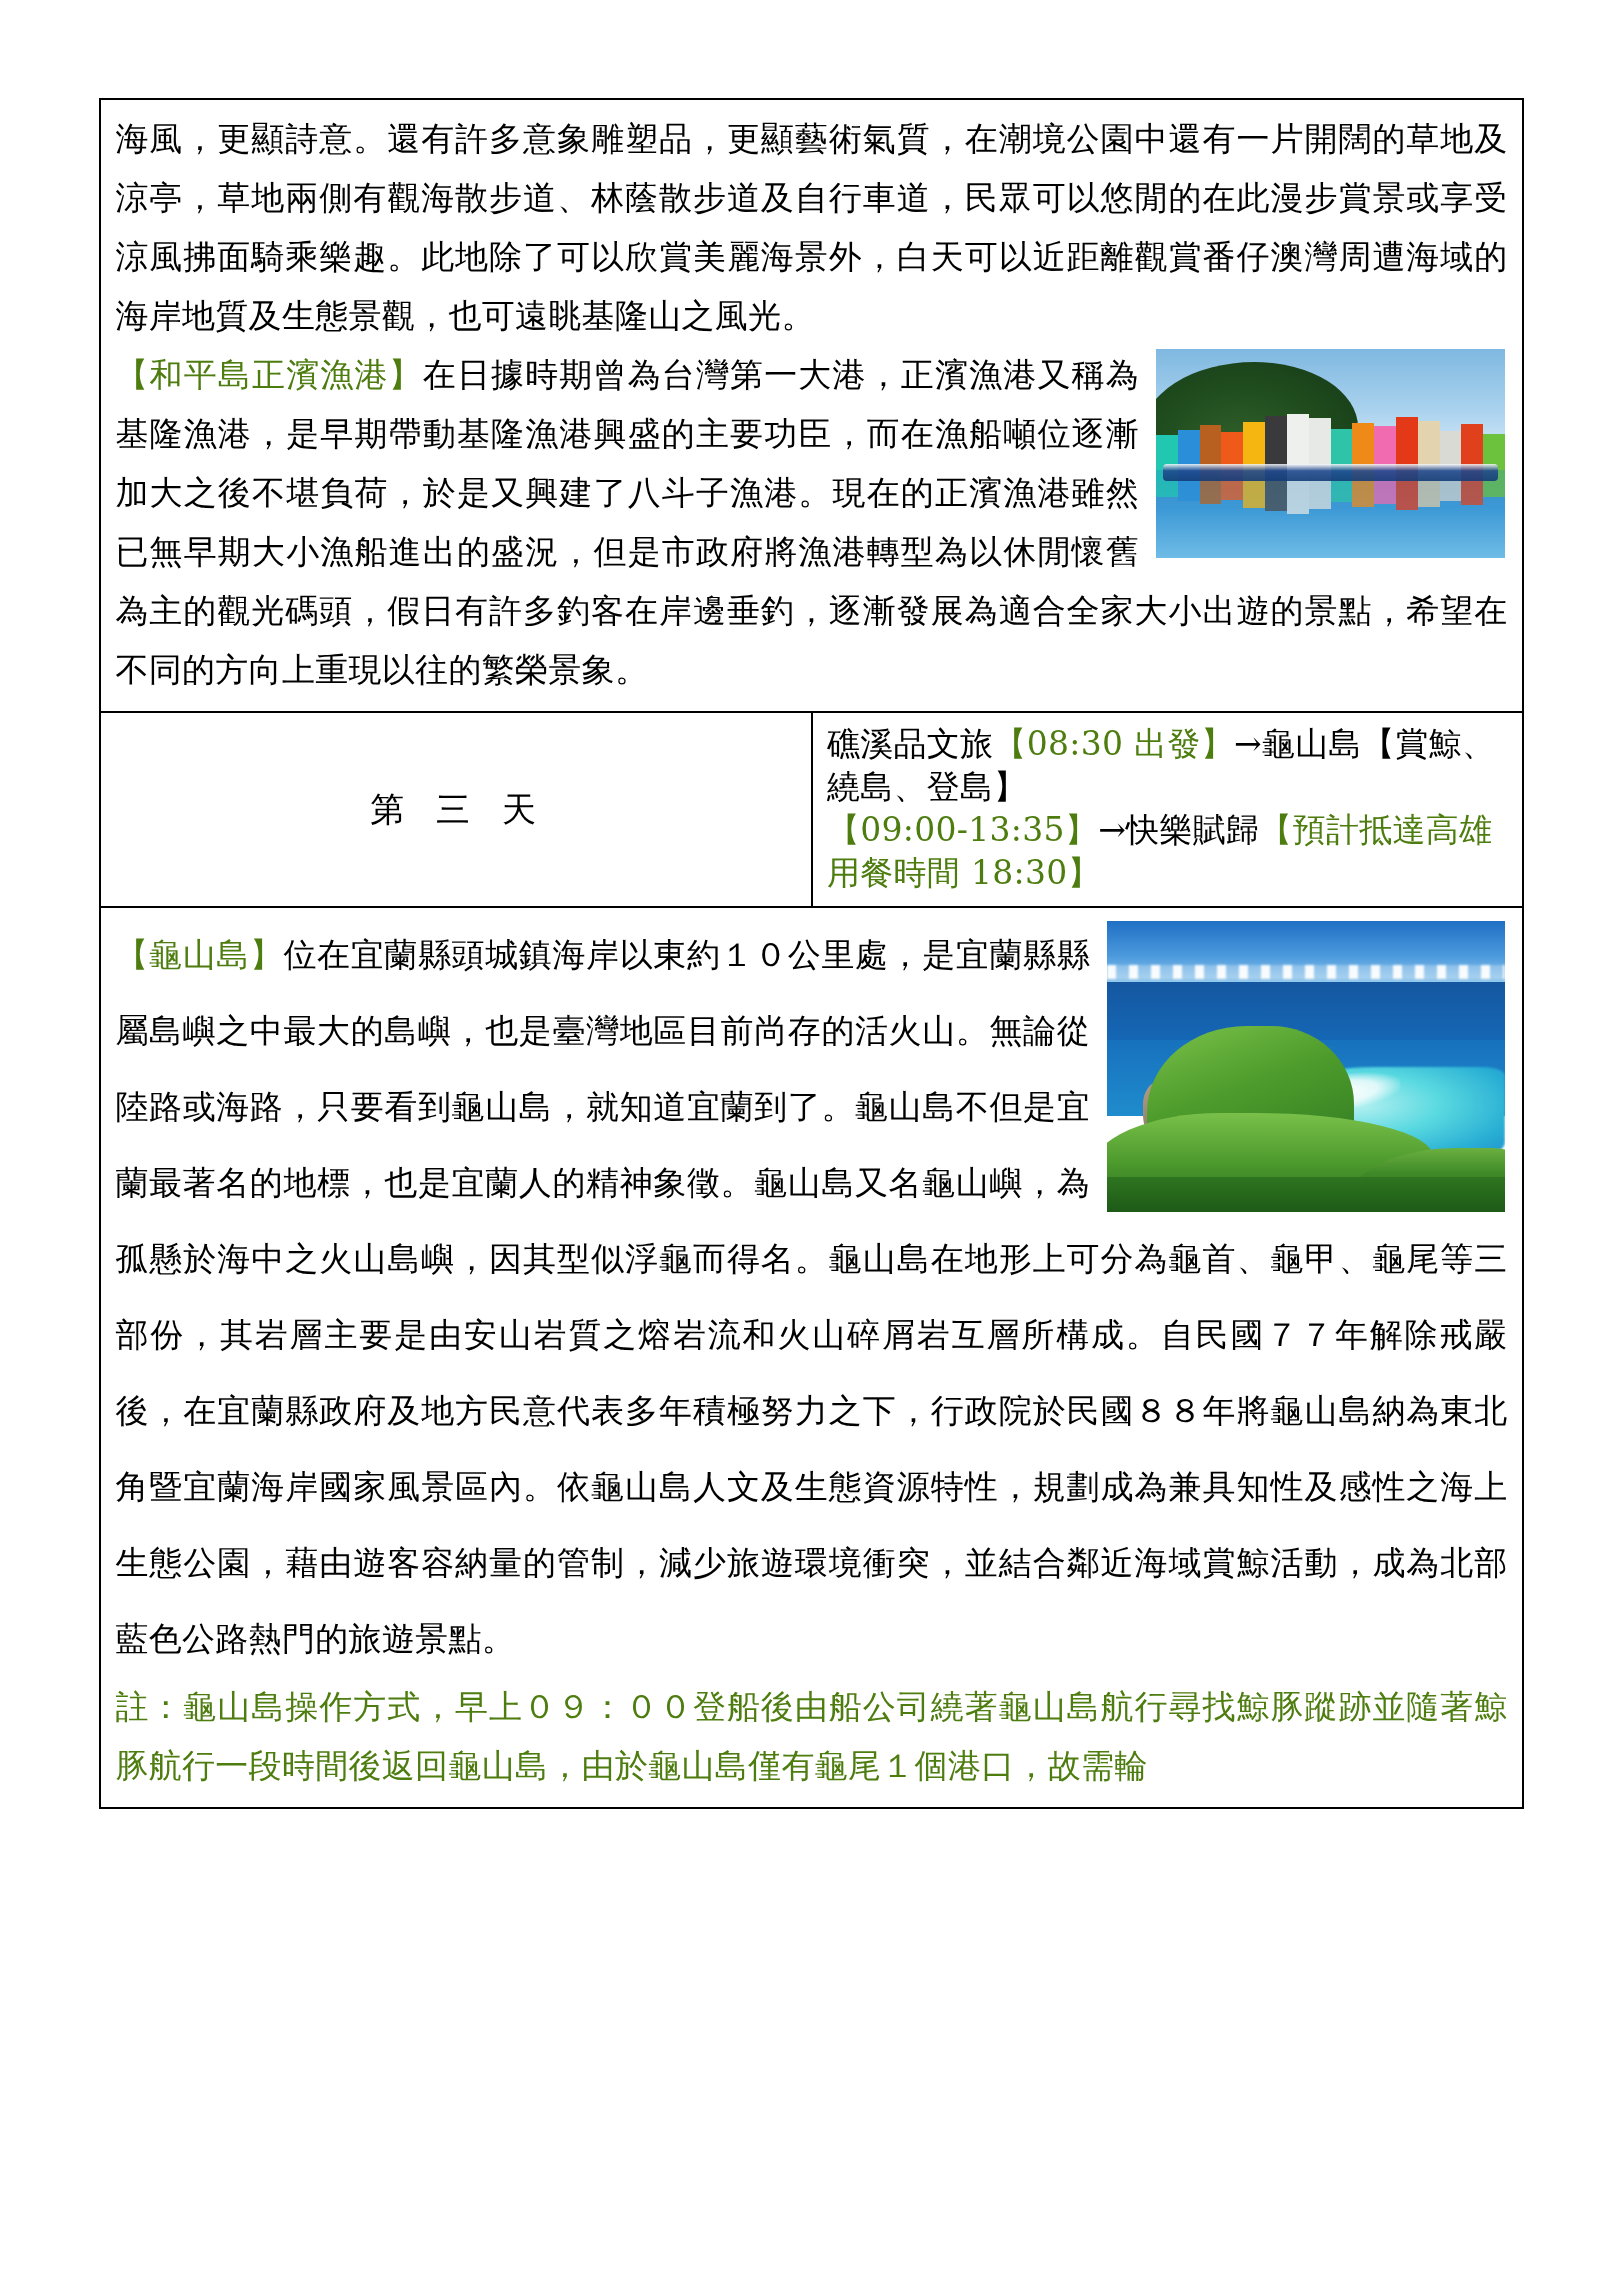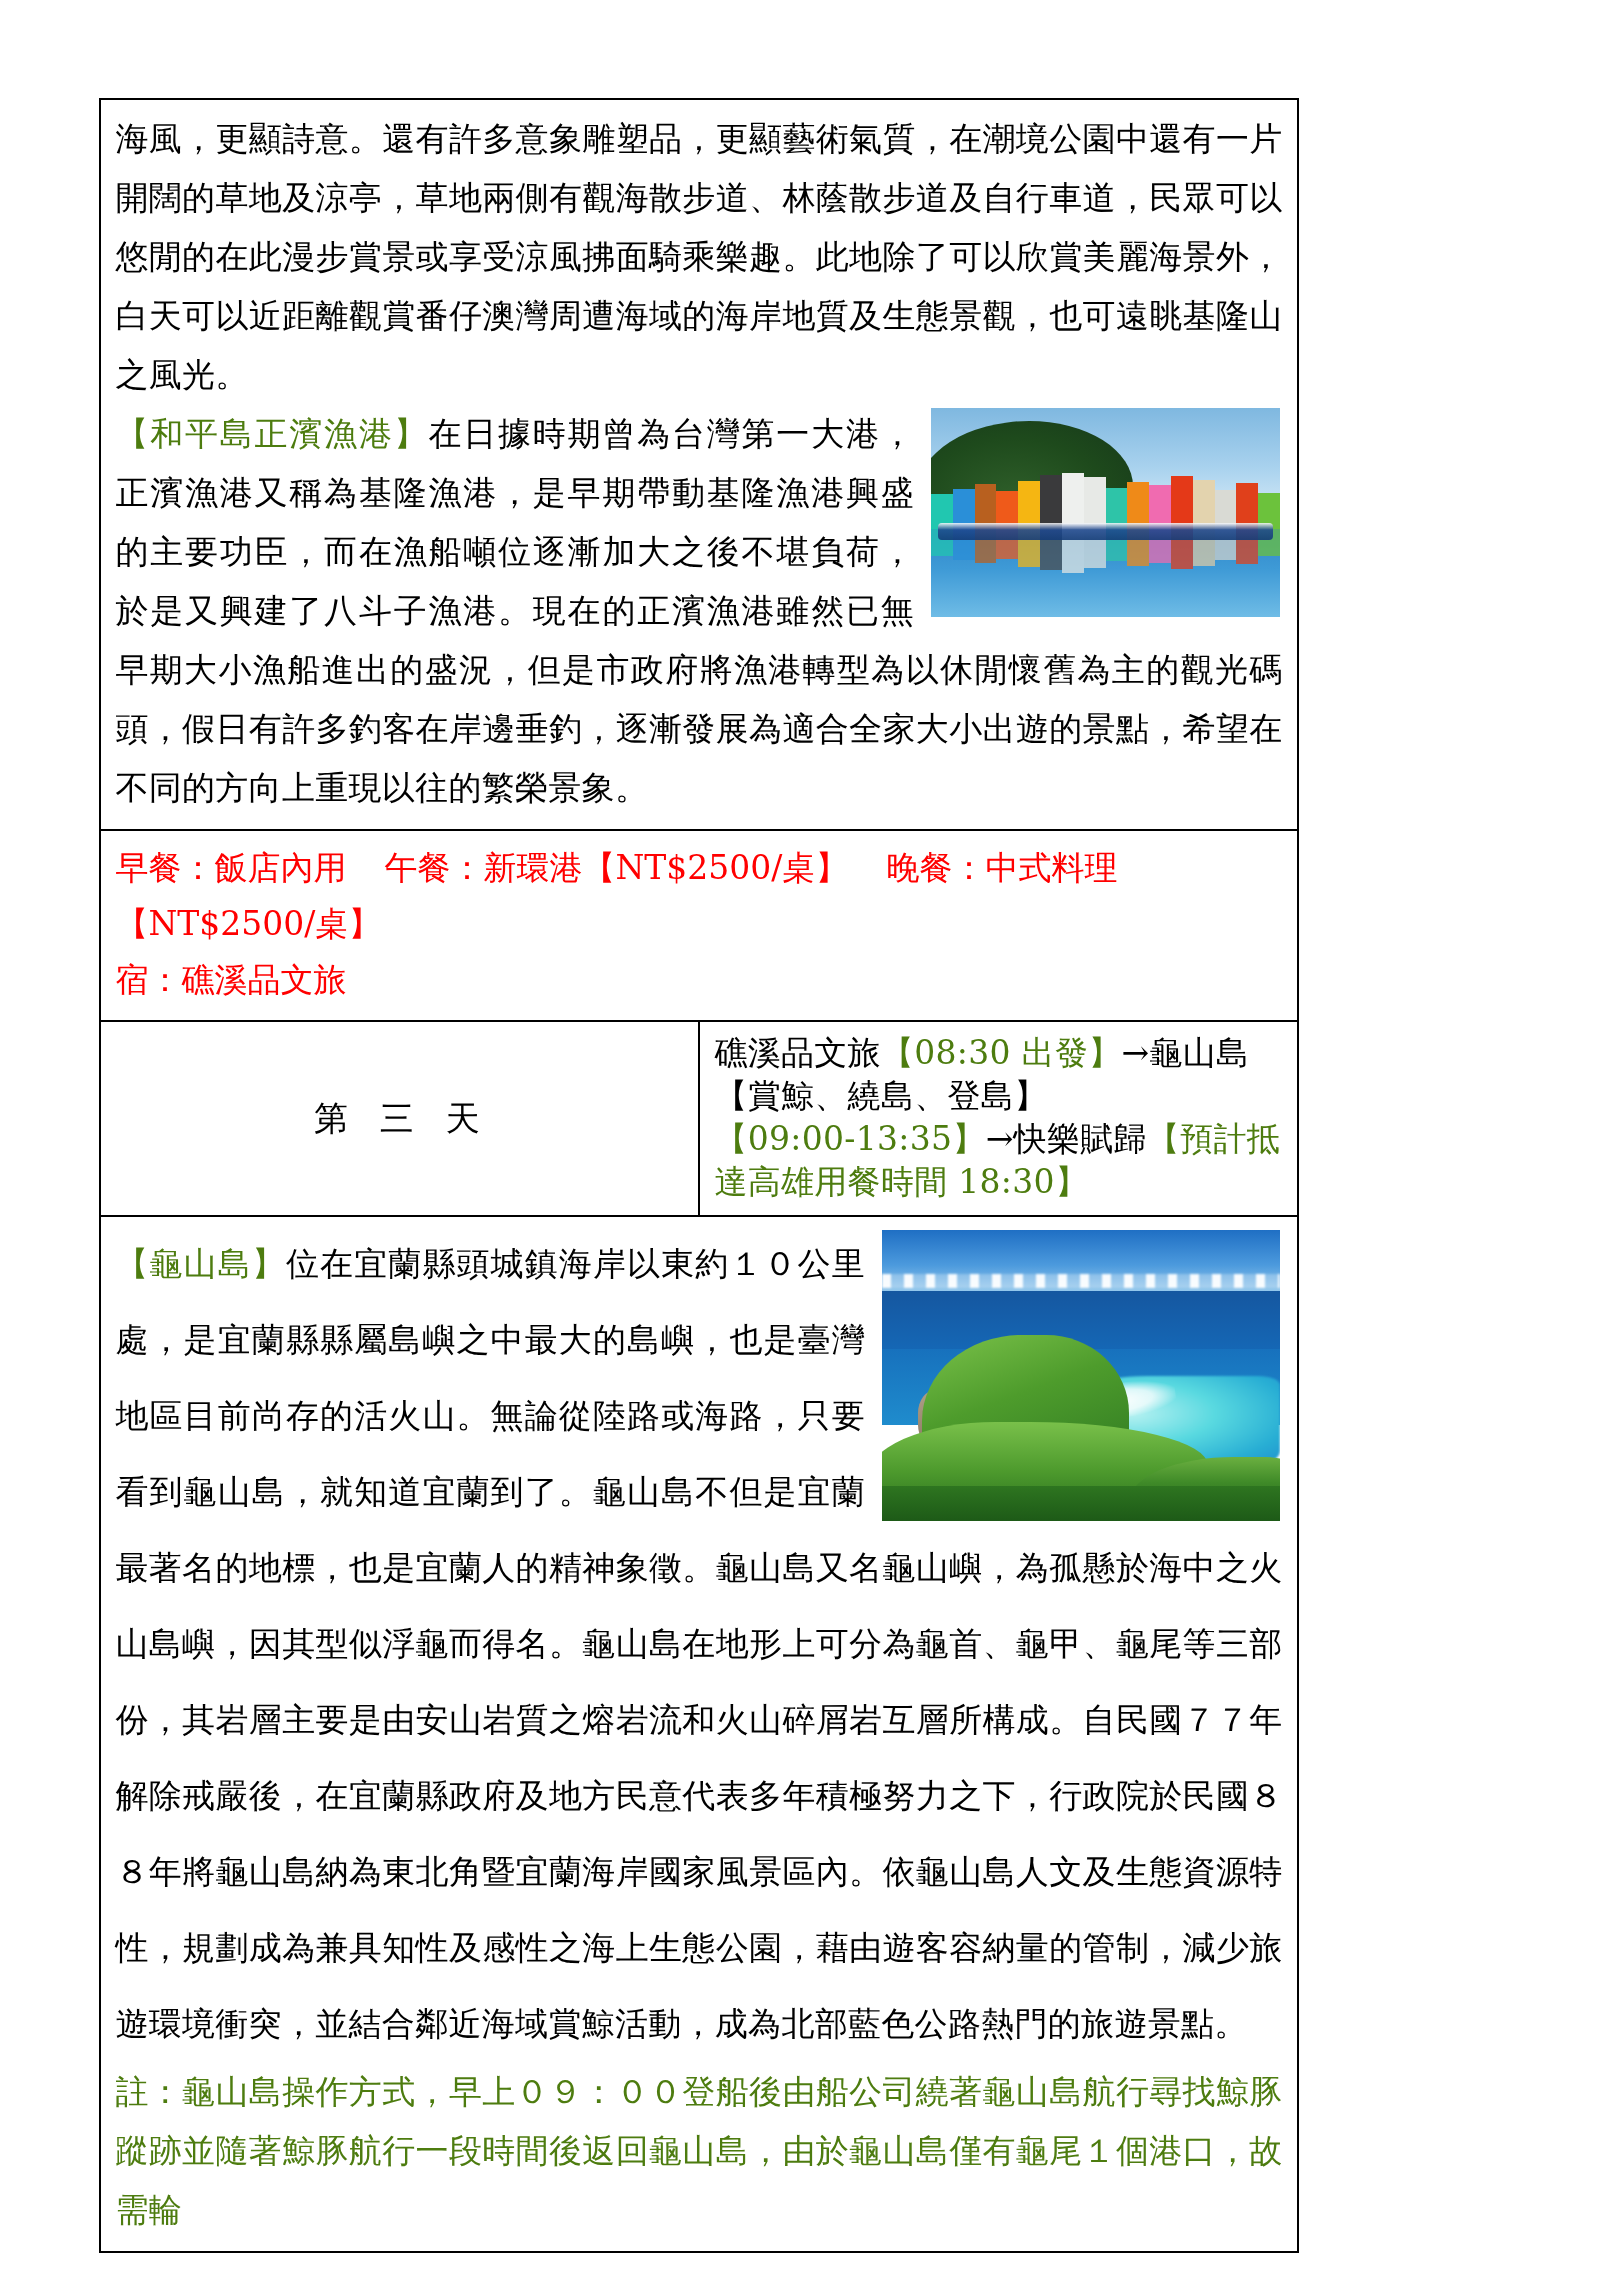--- a/index.html
+++ b/index.html
@@ -19,21 +19,21 @@
   .page {
     position: relative;
     width: 1622px;
     height: 2295px;
     box-sizing: border-box;
     padding: 98px 99px 0 99px;
   }
 
   
   .doc-table {
-    width: 1200px;
+    width: 1425px;
     border-collapse: collapse;
     table-layout: fixed;
   }
   .doc-table td {
     border: 2px solid #000000;
     padding: 0;
     vertical-align: top;
   }
 
   .cell-pad {
@@ -258,32 +258,20 @@
 
             <p class="para">
               <span class="red">【和平島正濱漁港】</span><span>在日據時期曾為台灣第一大港，正濱漁港又稱為基隆漁港，是早期帶動基隆漁港興盛的主要功臣，而在漁船噸位逐漸加大之後不堪負荷，於是又興建了八斗子漁港。現在的正濱漁港雖然已無早期大小漁船進出的盛況，但是市政府將漁港轉型為以休閒懷舊為主的觀光碼頭，假日有許多釣客在岸邊垂釣，逐漸發展為適合全家大小出遊的景點，希望在不同的方向上重現以往的繁榮景象。</span>
             </p>
           </div>
 
         </div>
       </td>
     </tr>
 
-    <tr>
-      <td colspan="2">
-        <div class="cell-pad">
-          <div class="meal-line">
-            <span>早餐：飯店內用</span><span class="gap-m"></span><span>午餐：新環港</span><span>【NT$2500/桌】</span><span class="gap-m"></span><span>晚餐：中式料理</span><span>【NT$2500/桌】</span>
-          </div>
-          <div class="meal-line">
-            <span>宿：礁溪品文旅</span>
-          </div>
-        </div>
-      </td>
-    </tr>
 
     <tr>
       <td class="day-cell-left">
         <div class="day-label">第 三 天</div>
       </td>
       <td>
         <div class="cell-pad">
           <div class="day-detail">
             <span>礁溪品文旅</span><span class="red">【08:30 出發】</span><span class="arrow">→</span><span>龜山島</span><span>【賞鯨、繞島、登島】</span>
           </div>

